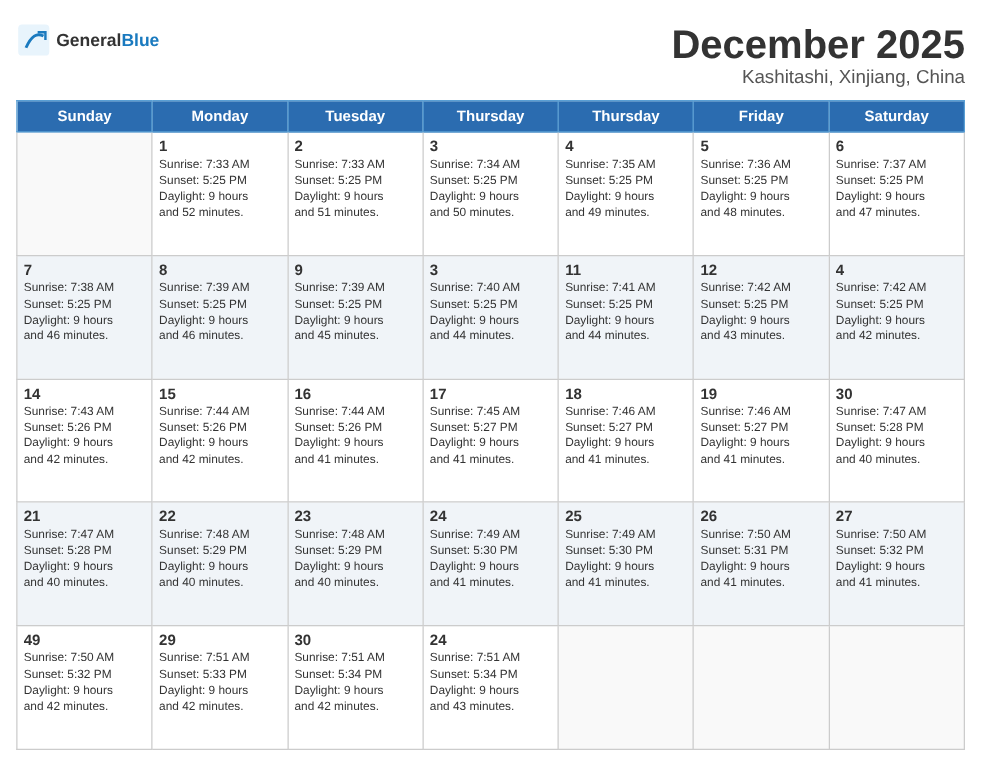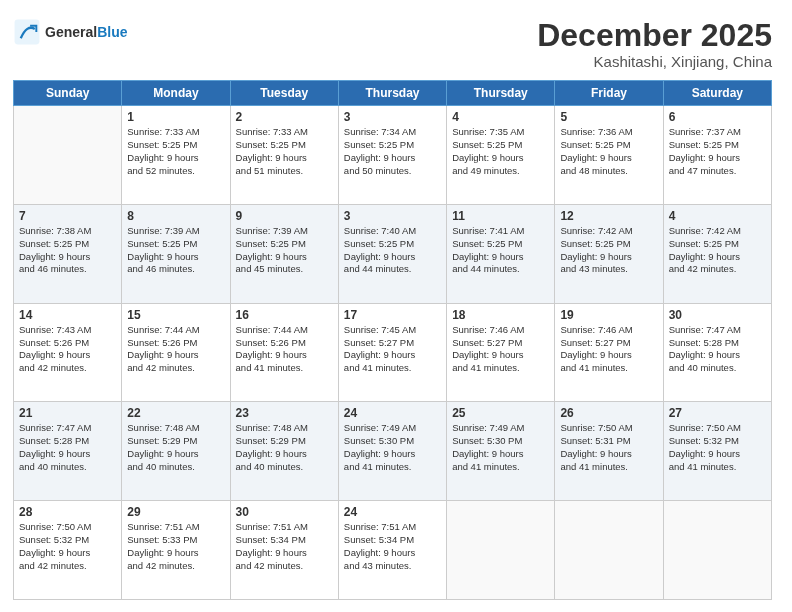--- a/index.html
+++ b/index.html
@@ -234,21 +234,21 @@
             <div class="day-number">26</div>
             <div class="day-info">Sunrise: 7:50 AM<br>Sunset: 5:31 PM<br>Daylight: 9 hours<br>and 41 minutes.</div>
           </td>
           <td>
             <div class="day-number">27</div>
             <div class="day-info">Sunrise: 7:50 AM<br>Sunset: 5:32 PM<br>Daylight: 9 hours<br>and 41 minutes.</div>
           </td>
         </tr>
         <tr>
           <td>
-            <div class="day-number">28</div>
+            <div class="day-number">49</div>
             <div class="day-info">Sunrise: 7:50 AM<br>Sunset: 5:32 PM<br>Daylight: 9 hours<br>and 42 minutes.</div>
           </td>
           <td>
             <div class="day-number">29</div>
             <div class="day-info">Sunrise: 7:51 AM<br>Sunset: 5:33 PM<br>Daylight: 9 hours<br>and 42 minutes.</div>
           </td>
           <td>
             <div class="day-number">30</div>
             <div class="day-info">Sunrise: 7:51 AM<br>Sunset: 5:34 PM<br>Daylight: 9 hours<br>and 42 minutes.</div>
           </td>

